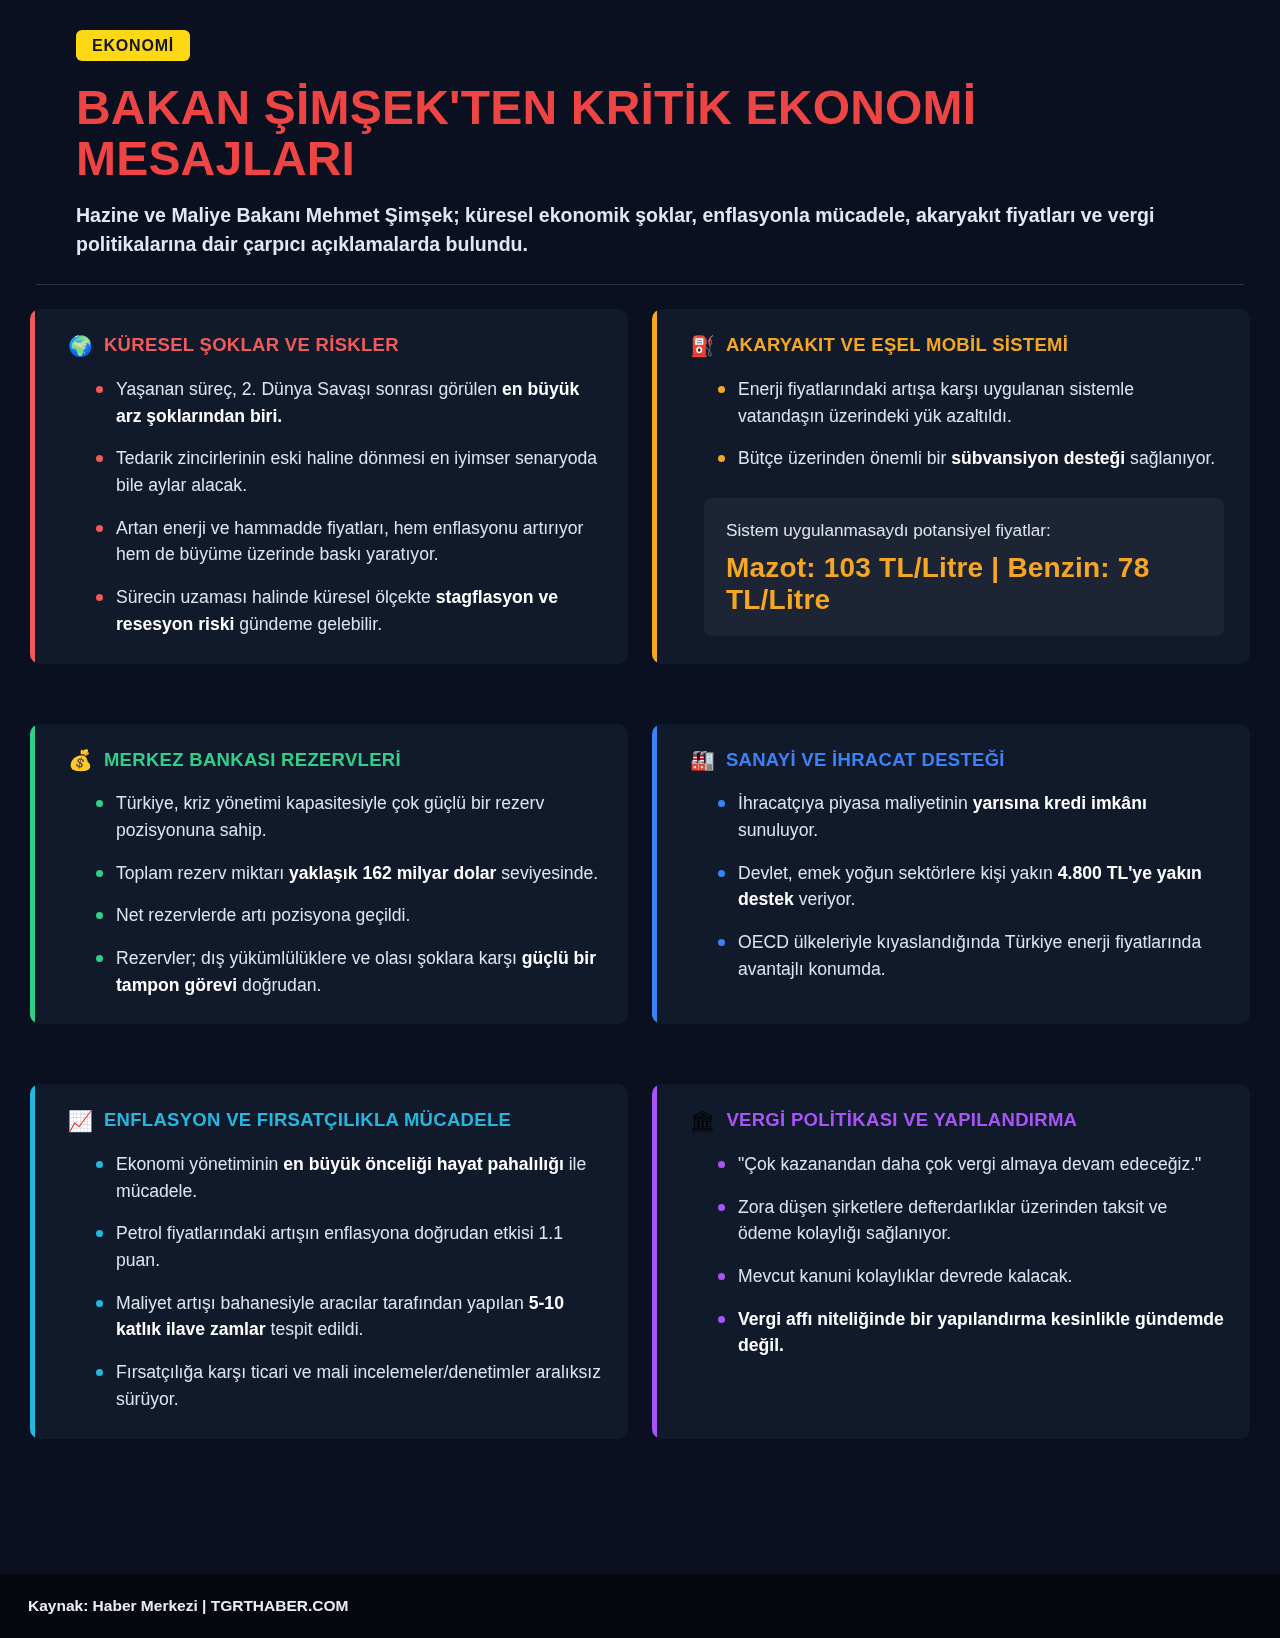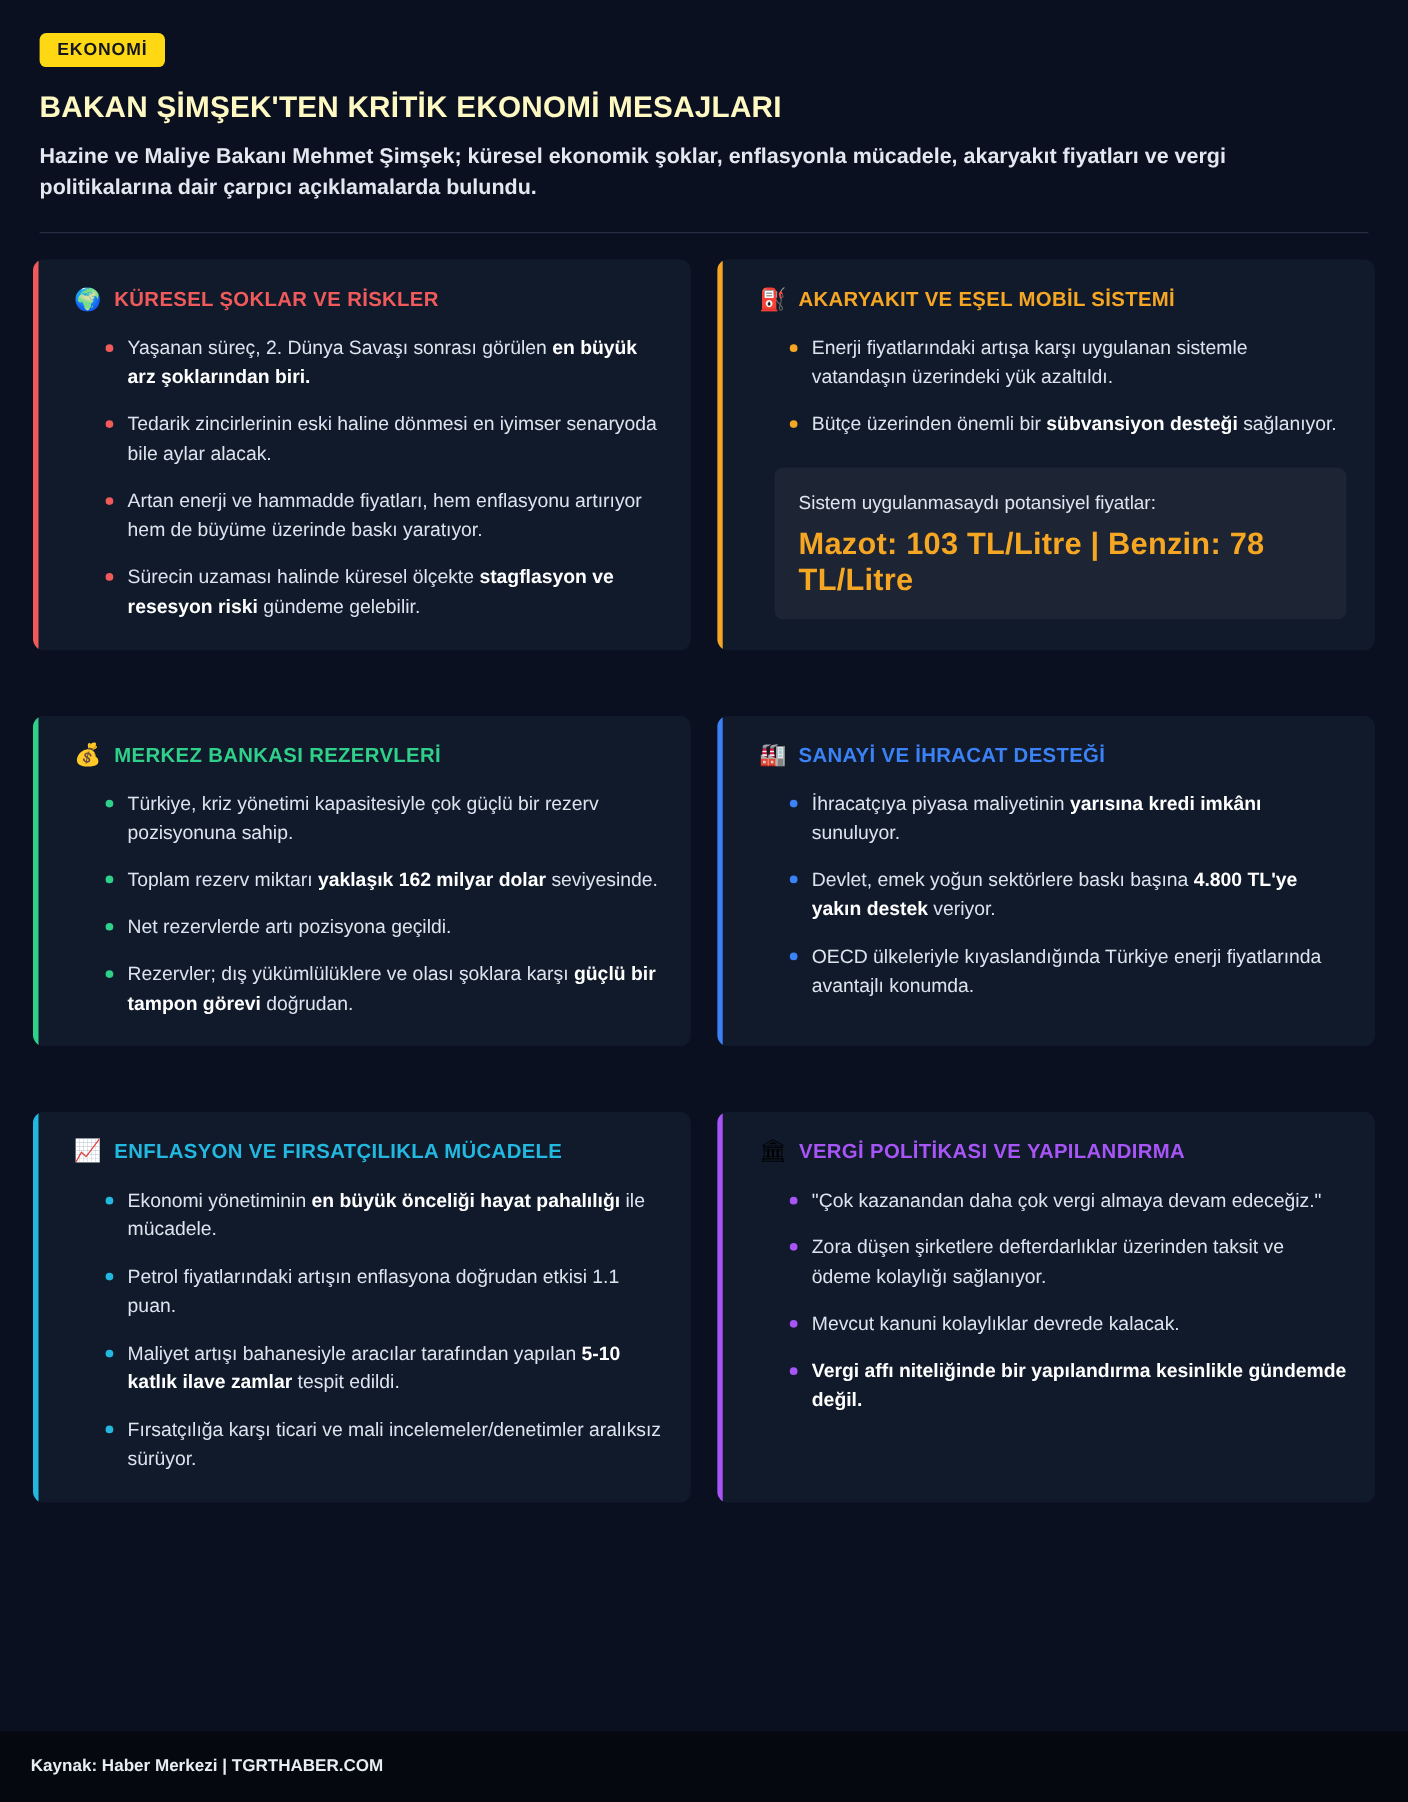--- a/index.html
+++ b/index.html
@@ -15,38 +15,39 @@
     min-height: 1638px;
     background: #0b1020;
     position: relative;
     display: flex;
     flex-direction: column;
   }
 
   
   .header {
     padding: 30px 32px 0 36px;
+    margin-left: 40px;
   }
 
   .badge {
     display: inline-block;
     background: #ffd814;
     color: #14161f;
     font-weight: bold;
     font-size: 16px;
     letter-spacing: 0.8px;
     padding: 8px 16px 7px 16px;
     border-radius: 6px;
     line-height: 1;
   }
 
   .main-title {
     margin-top: 22px;
-    color: #fef9c3;
-    font-size: 27px;
+    color: #ef4444;
+    font-size: 48px;
     font-weight: bold;
     letter-spacing: 0.2px;
     line-height: 1.06;
   }
 
   .subtitle {
     margin-top: 16px;
     color: #e2e7f0;
     font-size: 19.5px;
     line-height: 1.48;
@@ -223,21 +224,21 @@
           <li><span>Rezervler; dış yükümlülüklere ve olası şoklara karşı </span><b>güçlü bir tampon görevi</b><span> doğrudan.</span></li>
         </ul>
       </div>
       <div class="card" style="--accent: #3b82f6;">
         <div class="card-head">
           <span class="card-icon">🏭</span>
           <span class="card-title">SANAYİ VE İHRACAT DESTEĞİ</span>
         </div>
         <ul class="bullets">
           <li><span>İhracatçıya piyasa maliyetinin </span><b>yarısına kredi imkânı</b><span> sunuluyor.</span></li>
-          <li><span>Devlet, emek yoğun sektörlere baskı başına </span><b>4.800 TL'ye yakın destek</b><span> veriyor.</span></li>
+          <li><span>Devlet, emek yoğun sektörlere kişi yakın </span><b>4.800 TL'ye yakın destek</b><span> veriyor.</span></li>
           <li><span>OECD ülkeleriyle kıyaslandığında Türkiye enerji fiyatlarında avantajlı konumda.</span></li>
         </ul>
       </div>
       <div class="card" style="--accent: #22b8e0;">
         <div class="card-head">
           <span class="card-icon">📈</span>
           <span class="card-title">ENFLASYON VE FIRSATÇILIKLA MÜCADELE</span>
         </div>
         <ul class="bullets">
           <li><span>Ekonomi yönetiminin </span><b>en büyük önceliği hayat pahalılığı</b><span> ile mücadele.</span></li>

